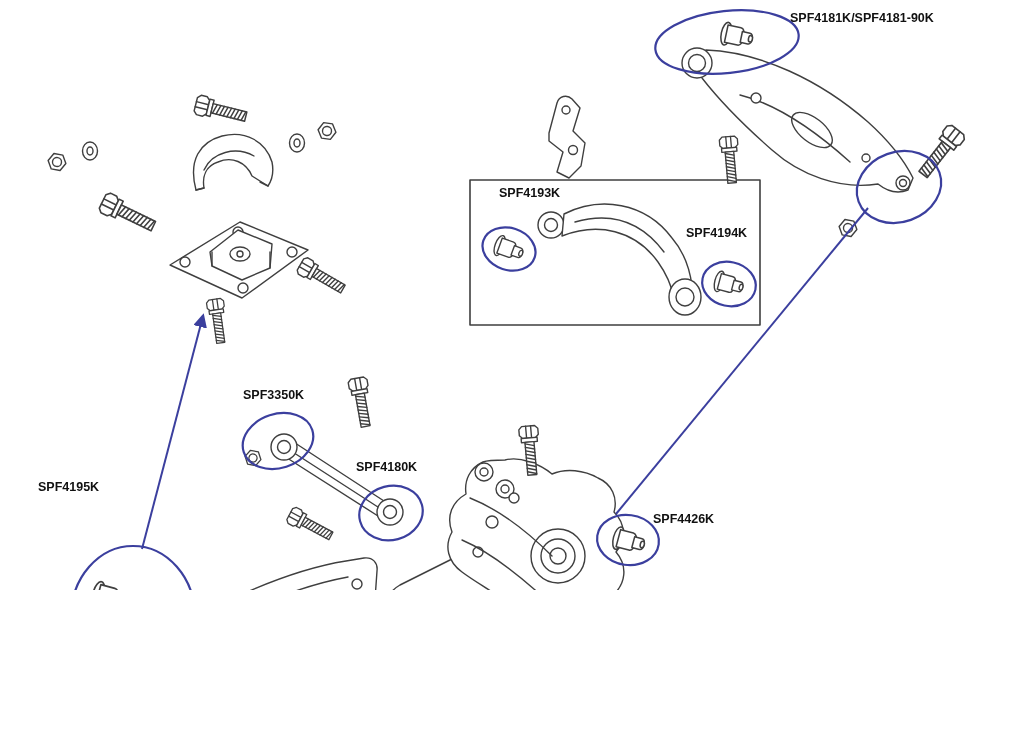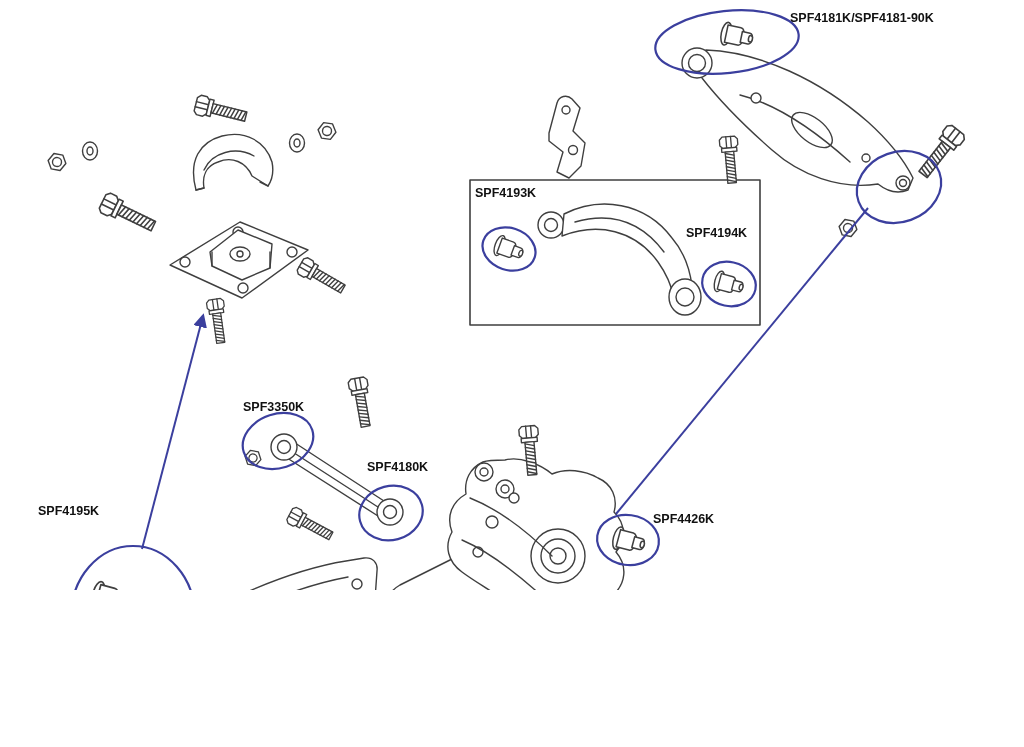--- a/index.html
+++ b/index.html
@@ -180,20 +180,20 @@
     <ellipse cx="391" cy="513" rx="32" ry="27" transform="rotate(-15 391 513)"></ellipse>
     <ellipse cx="628" cy="540" rx="31" ry="25" transform="rotate(8 628 540)"></ellipse>
     <ellipse cx="133" cy="617" rx="62" ry="71"></ellipse>
     <line x1="142" y1="549" x2="203" y2="316" stroke-width="2" marker-end="url(#arrowhead)"></line>
   </g>
 
   <line x1="0" y1="740" x2="1024" y2="740" stroke="#2e2e2e" stroke-width="3"></line>
 </svg>
 
 <div class="part-label" style="left:790px;top:11px">SPF4181K/SPF4181-90K</div>
-<div class="part-label" style="left:475px;top:186px">SPF4193K</div>
+<div class="part-label" style="left:499px;top:186px">SPF4193K</div>
 <div class="part-label" style="left:686px;top:226px">SPF4194K</div>
-<div class="part-label" style="left:243px;top:400px">SPF3350K</div>
-<div class="part-label" style="left:367px;top:460px">SPF4180K</div>
-<div class="part-label" style="left:38px;top:504px">SPF4195K</div>
+<div class="part-label" style="left:243px;top:388px">SPF3350K</div>
+<div class="part-label" style="left:356px;top:460px">SPF4180K</div>
+<div class="part-label" style="left:38px;top:480px">SPF4195K</div>
 <div class="part-label" style="left:653px;top:512px">SPF4426K</div>
 
 </div>
 
 </body></html>

